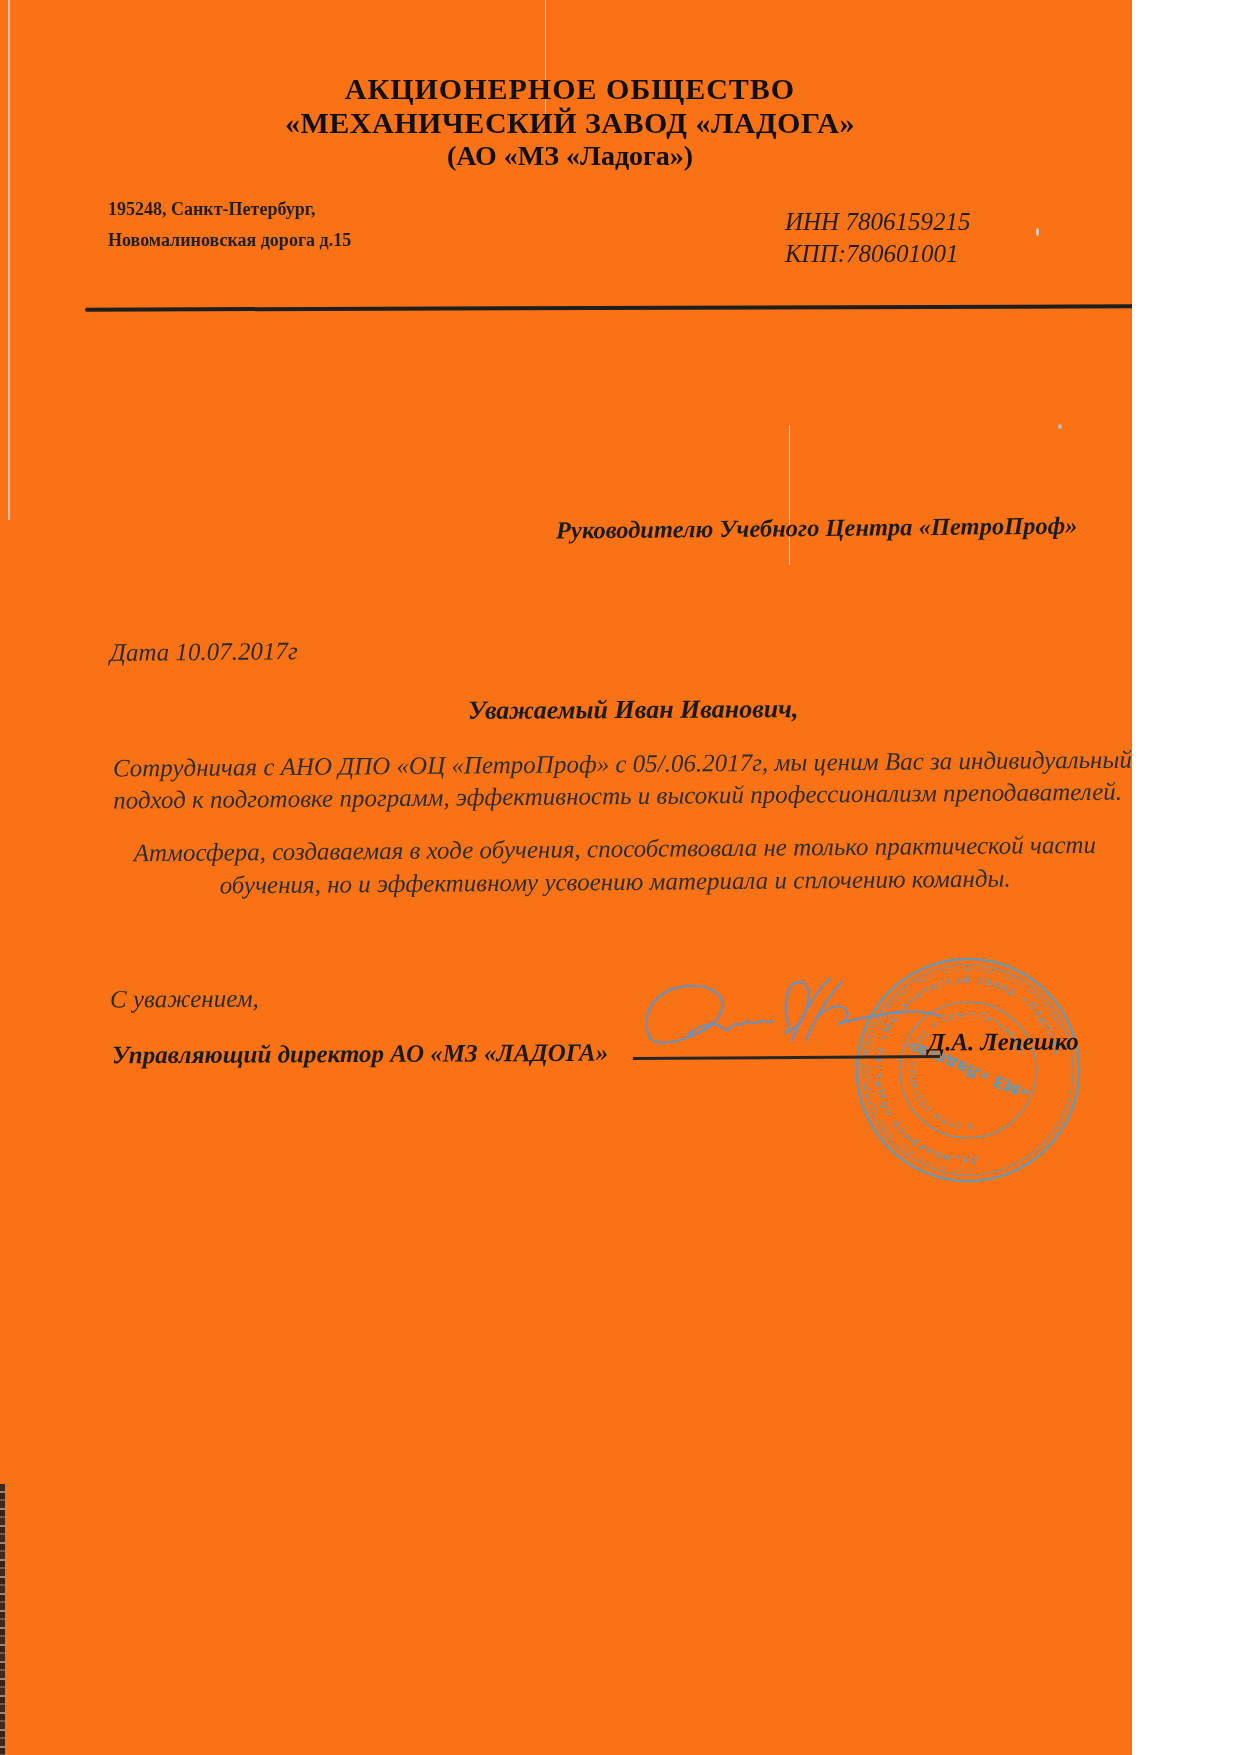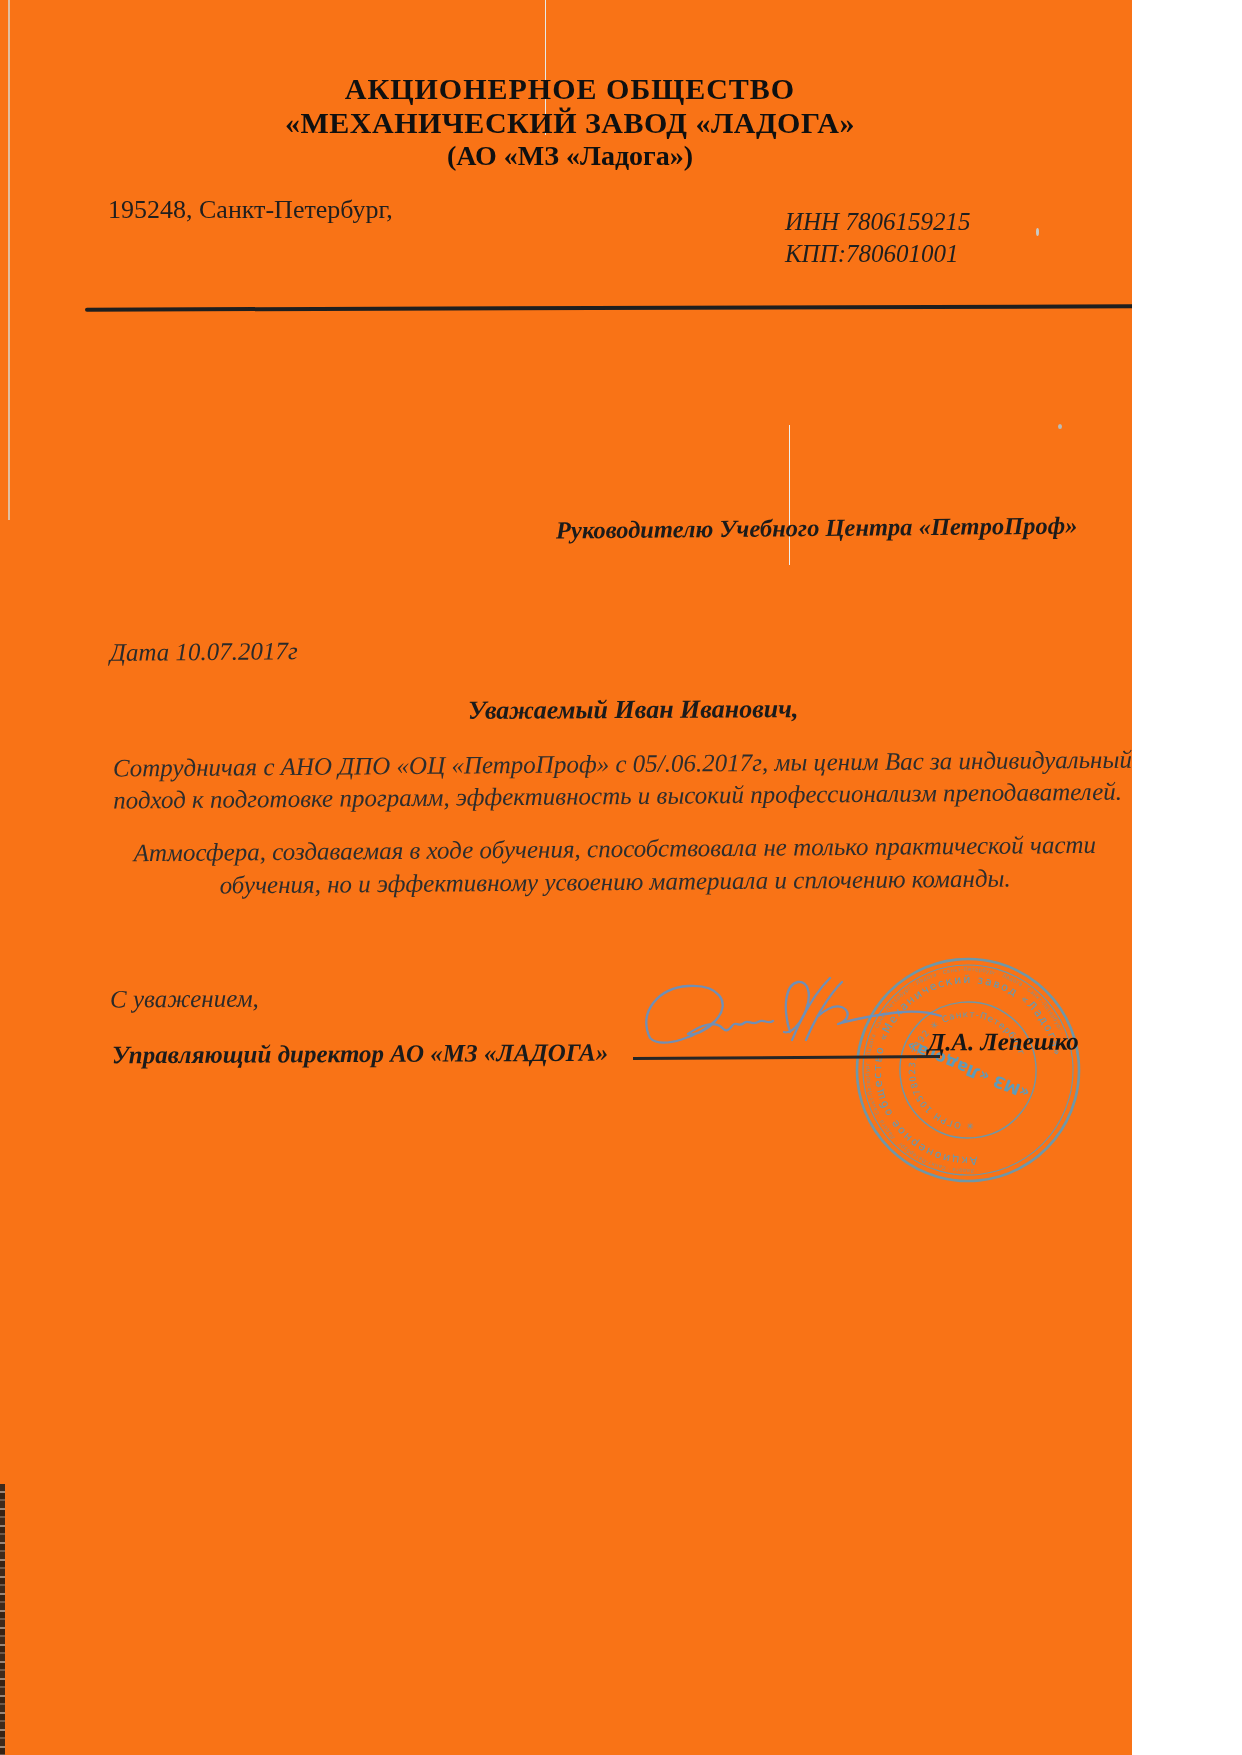--- a/index.html
+++ b/index.html
@@ -7,21 +7,21 @@
     position:relative; width:1132px; height:1755px;
     background:#f97316; overflow:hidden;
     font-family:"Liberation Serif","DejaVu Serif",serif;
     color:#1f1f1f;
   }
   
   .org-block { position:absolute; left:0; top:72px; width:1140px; text-align:center; color:#101010; }
   .org-line1 { font-size:30px; font-weight:bold; letter-spacing:1px; }
   .org-line2 { font-size:30px; font-weight:bold; letter-spacing:0.5px; }
   .org-line3 { font-size:28px; font-weight:bold; }
-  .addr-block { position:absolute; left:108px; top:194px; font-size:26px; line-height:31px; }
+  .addr-block { position:absolute; left:108px; top:194px; font-size:18px; line-height:31px;font-weight:bold; }
   .codes-block { position:absolute; left:785px; top:206px; font-size:25px; line-height:32px;font-style:italic; }
   .head-rule { position:absolute; left:85px; top:306px; width:1057px; height:4px;
     background:#1f1f1f; transform:rotate(-0.18deg); border-radius:2px; }
   
   .recipient { position:absolute; left:556px; top:514px; font-size:24.5px; font-weight:bold; font-style:italic;
     transform:rotate(-0.55deg); color:#1b1b1b; }
   .date-line { position:absolute; left:110px; top:638px; font-size:25px; font-style:italic;
     transform:rotate(-0.5deg); color:#2a2a2a; }
   .salutation { position:absolute; left:468px; top:695px; font-size:26px; font-weight:bold; font-style:italic;
     transform:rotate(-0.3deg); color:#1b1b1b; }
@@ -66,20 +66,21 @@
   <div class="speck speck3"></div>
 
   <div class="org-block">
     <div class="org-line1">АКЦИОНЕРНОЕ ОБЩЕСТВО</div>
     <div class="org-line2">«МЕХАНИЧЕСКИЙ ЗАВОД «ЛАДОГА»</div>
     <div class="org-line3">(АО «МЗ «Ладога»)</div>
   </div>
 
   <div class="addr-block">
     <div>195248, Санкт-Петербург,</div>
+    <div>Новомалиновская дорога д.15</div>
   </div>
 
   <div class="codes-block">
     <div>ИНН 7806159215</div>
     <div>КПП:780601001</div>
   </div>
 
   <div class="head-rule"></div>
 
   <div class="recipient">Руководителю Учебного Центра «ПетроПроф»</div>

